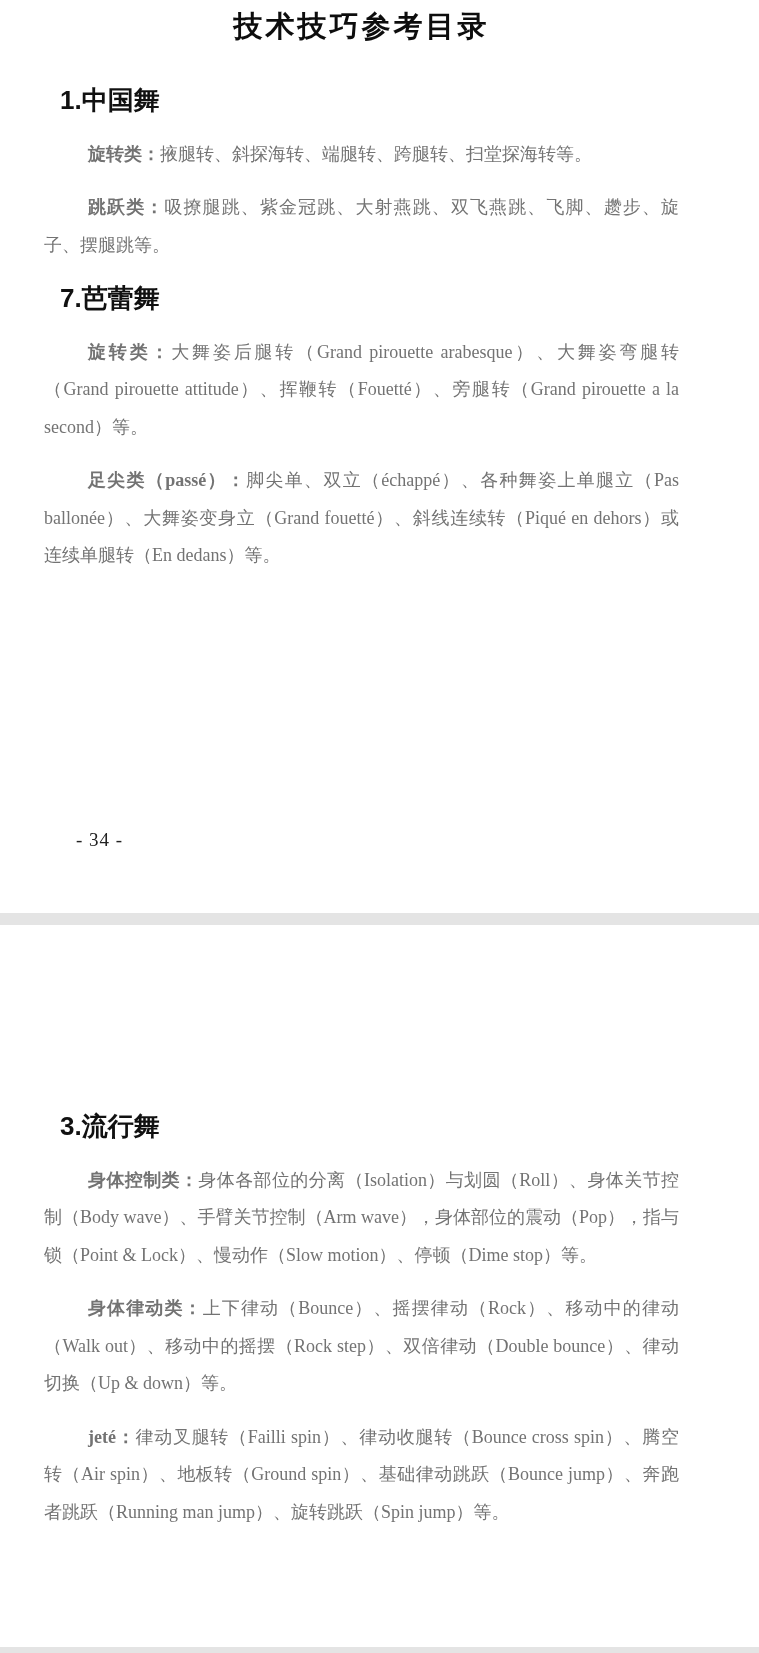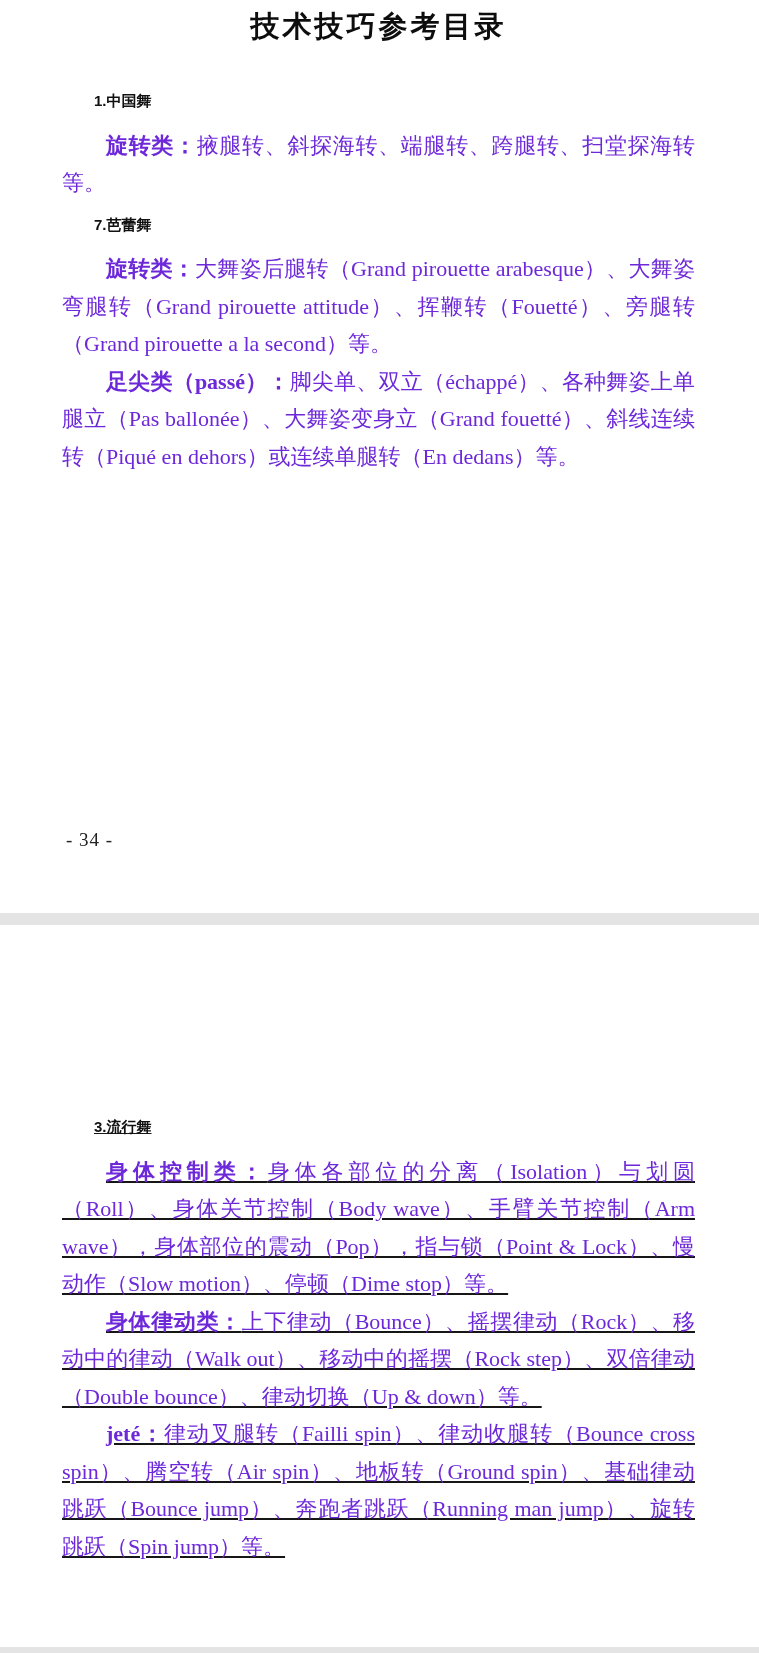--- a/index.html
+++ b/index.html
@@ -12,84 +12,85 @@
     color: #161616;
     font-family: "Liberation Serif", serif;
   }
   .page {
     position: absolute;
     left: 0;
     width: 759px;
     background: #ffffff;
   }
   .page1 { top: 0; height: 913px; }
-  .page2 { top: 925px; height: 722px; text-decoration: underline; }
+  .page2 { top: 925px; height: 722px; }
   .separator {
     position: absolute;
     left: 0;
     width: 759px;
     background: #e4e4e4;
   }
   .sep-mid { top: 913px; height: 12px; }
   .sep-bottom { top: 1647px; height: 6px; }
-  .content { padding: 0 64px 0 62px; }
+  .content { padding: 0 64px 0 28px; }
   .doc-title {
     margin: 6px 0 0 0;
     font-family: "Liberation Sans", sans-serif;
     font-weight: bold;
     font-size: 29px;
     line-height: 40px;
     text-align: center;
     letter-spacing: 3px;
     color: #0d0d0d;
   }
   .sec-heading {
     margin: 4px 0 7px 0;
     font-family: "Liberation Sans", sans-serif;
     font-weight: bold;
-    font-size: 15px;
+    font-size: 26px;
     line-height: 37.5px;
     text-indent: 32px;
     color: #111111;
   }
   .sec-heading.first { margin-top: 36px; }
   .page2 .content { padding-top: 183px; }
   .page2 .sec-heading { margin-top: 0; }
   .para {
-    margin: 0;
-    font-size: 22px;
+    margin: 16px;
+    font-size: 18px;
     line-height: 37.5px;
     text-align: justify;
     text-justify: inter-character;
     text-indent: 44px;
-    color: #6d28d9;
+    color: #737373;
   }
   .para .lbl { font-weight: bold; }
   .page-number {
     position: absolute;
-    left: 66px;
+    left: 76px;
     top: 829px;
     font-size: 19px;
     letter-spacing: 1px;
     color: #222222;
   }
 </style>
 </head>
 <body>
 
 <div class="canvas">
 
   <div class="page page1">
     <div class="content">
       <h1 class="doc-title">技术技巧参考目录</h1>
 
       <h2 class="sec-heading first">1.中国舞</h2>
 
       <p class="para"><span class="lbl">旋转类：</span><span>掖腿转、斜探海转、端腿转、跨腿转、扫堂探海转等。</span></p>
 
+      <p class="para"><span class="lbl">跳跃类：</span><span>吸撩腿跳、紫金冠跳、大射燕跳、双飞燕跳、飞脚、趱步、旋子、摆腿跳等。</span></p>
 
 
       <h2 class="sec-heading">7.芭蕾舞</h2>
 
       <p class="para"><span class="lbl">旋转类：</span><span>大舞姿后腿转（Grand pirouette arabesque）、大舞姿弯腿转（Grand pirouette attitude）、挥鞭转（Fouetté）、旁腿转（Grand pirouette a la second）等。</span></p>
 
 
       <p class="para"><span class="lbl">足尖类（passé）：</span><span>脚尖单、双立（échappé）、各种舞姿上单腿立（Pas ballonée）、大舞姿变身立（Grand fouetté）、斜线连续转（Piqué en dehors）或连续单腿转（En dedans）等。</span></p>
     </div>
 

